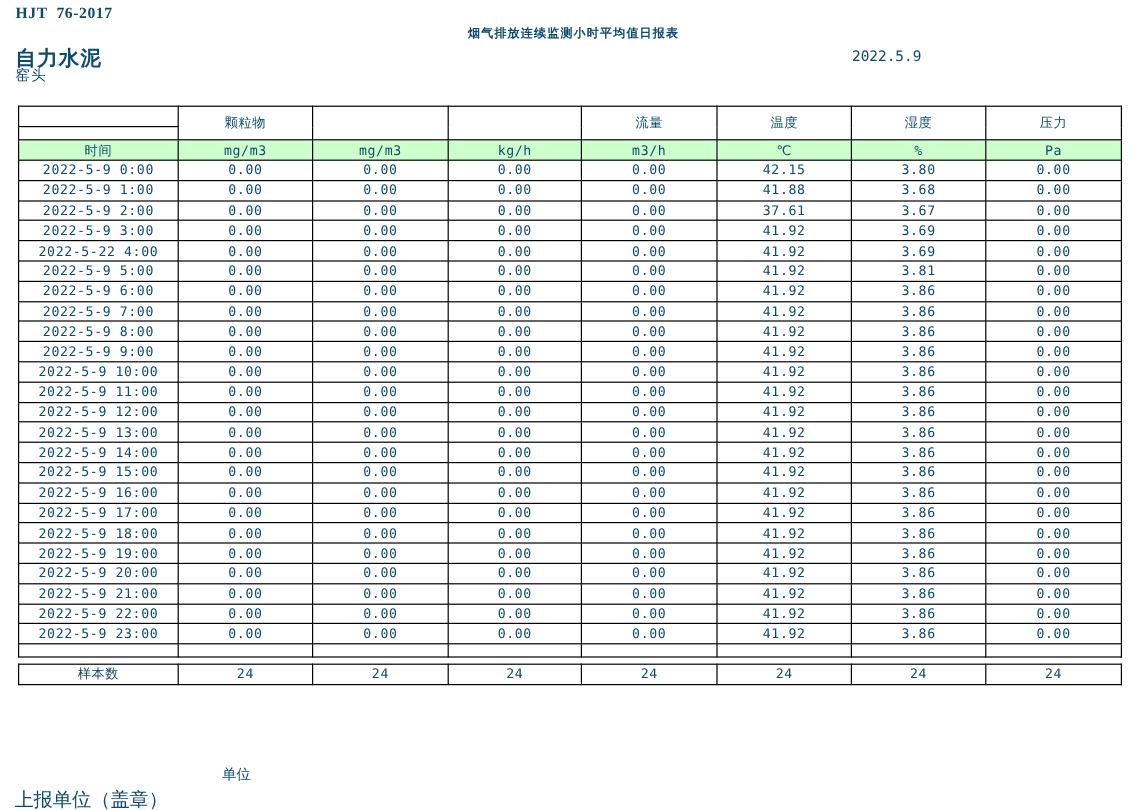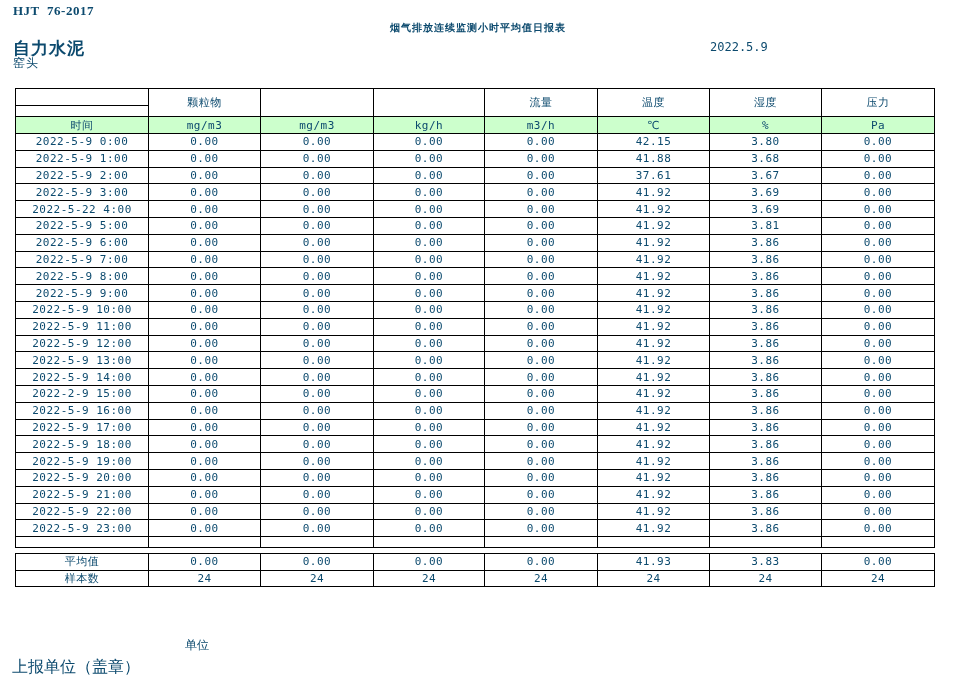--- a/index.html
+++ b/index.html
@@ -231,21 +231,21 @@
           <td>2022-5-9 14:00</td>
           <td>0.00</td>
           <td>0.00</td>
           <td>0.00</td>
           <td>0.00</td>
           <td>41.92</td>
           <td>3.86</td>
           <td>0.00</td>
         </tr>
         <tr class="data-row">
-          <td>2022-2-9 15:00</td>
+          <td>2022-5-9 15:00</td>
           <td>0.00</td>
           <td>0.00</td>
           <td>0.00</td>
           <td>0.00</td>
           <td>41.92</td>
           <td>3.86</td>
           <td>0.00</td>
         </tr>
         <tr class="data-row">
           <td>2022-5-9 16:00</td>
@@ -346,30 +346,20 @@
         <col style="width:112px">
         <col style="width:113px">
         <col style="width:111px">
       <col style="width:113px">
         <col style="width:112px">
         <col style="width:112px">
         <col style="width:113px">
     </colgroup>
     <tbody id="summary-body">
         <tr class="summary-row">
-          <td>平均值</td>
-          <td>0.00</td>
-          <td>0.00</td>
-          <td>0.00</td>
-          <td>0.00</td>
-          <td>41.93</td>
-          <td>3.83</td>
-          <td>0.00</td>
-        </tr>
-        <tr class="summary-row">
           <td>样本数</td>
           <td>24</td>
           <td>24</td>
           <td>24</td>
           <td>24</td>
           <td>24</td>
           <td>24</td>
           <td>24</td>
         </tr>
       </tbody>

